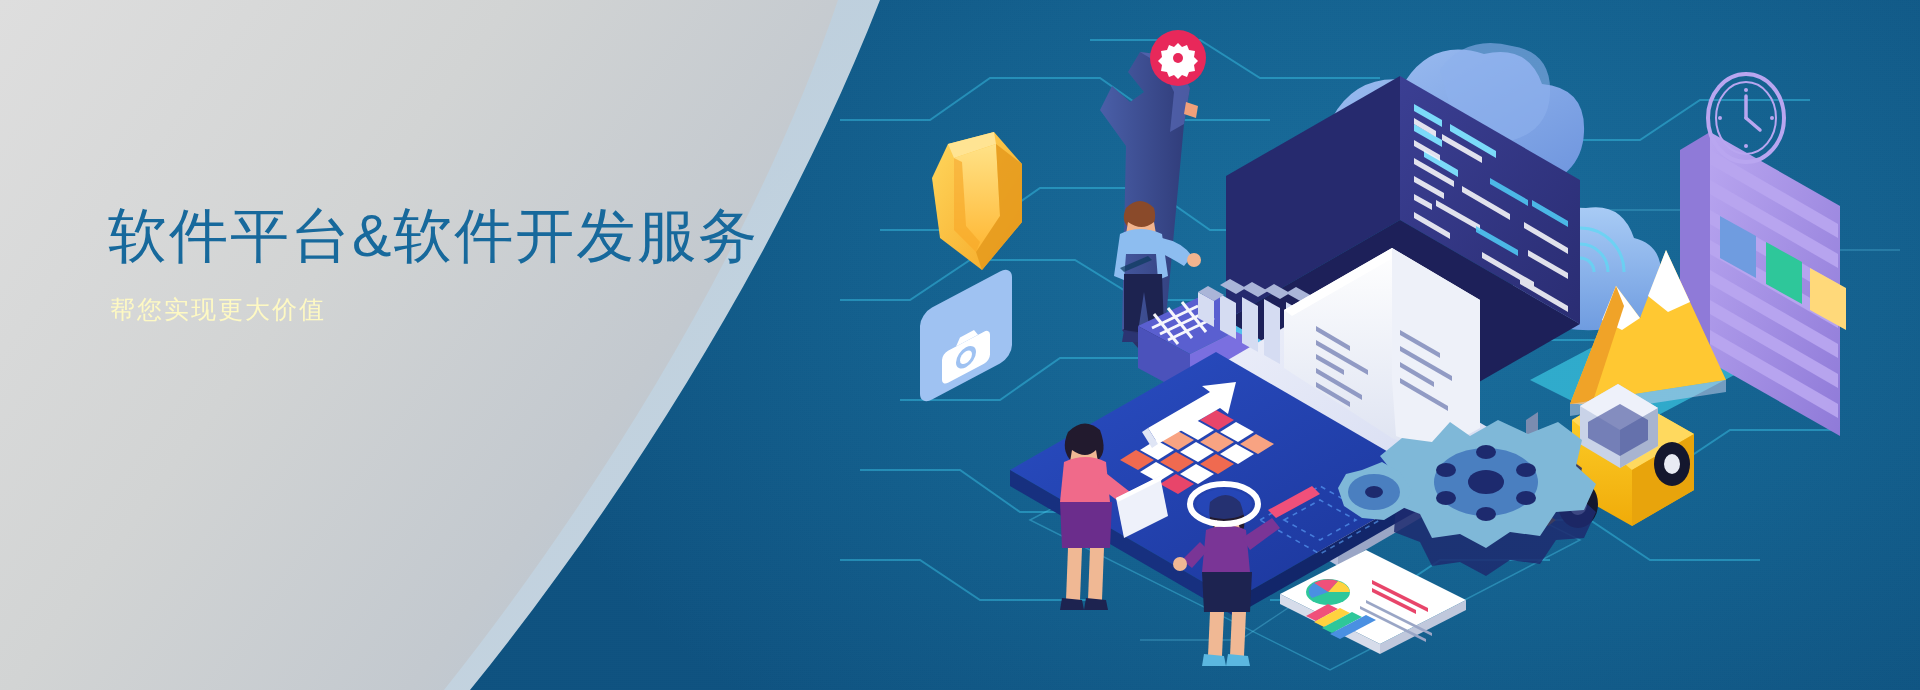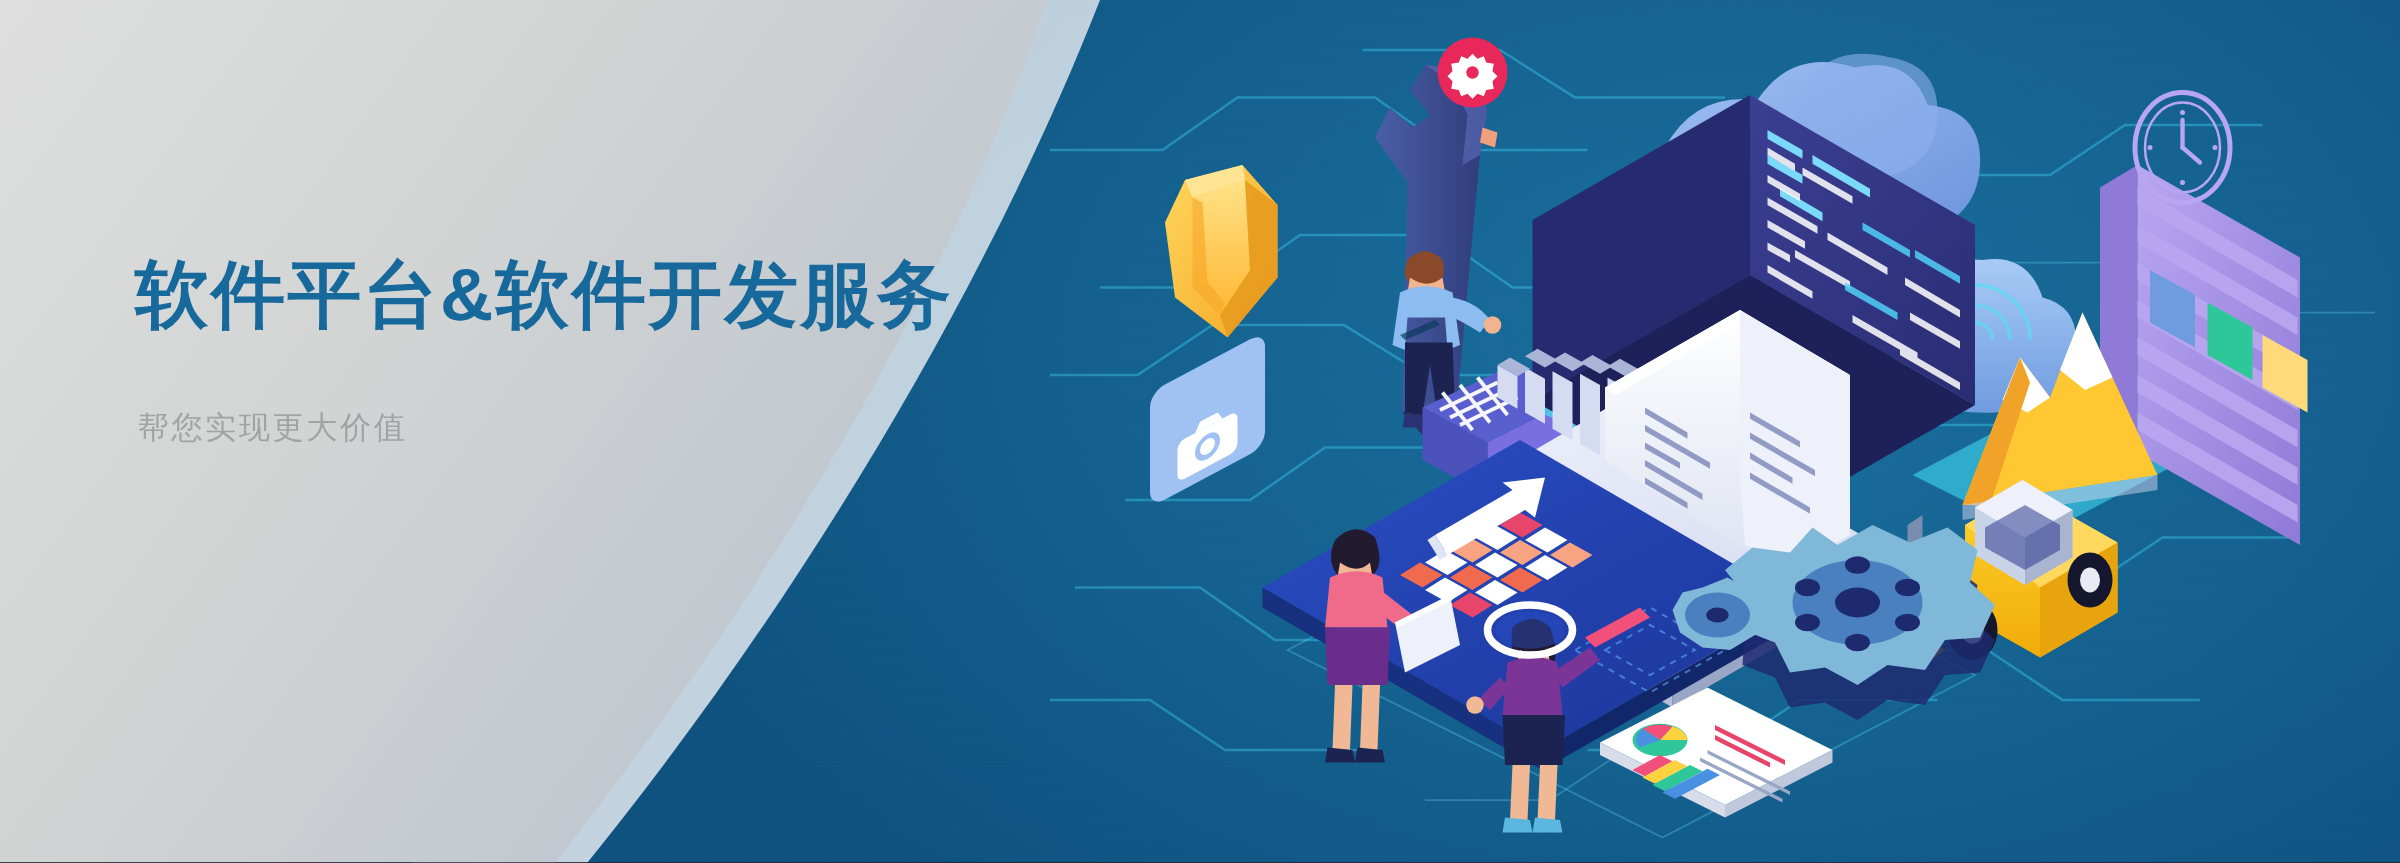--- a/index.html
+++ b/index.html
@@ -19,25 +19,25 @@
       repeating-linear-gradient(0deg,rgba(255,255,255,.055) 0 1px,transparent 1px 2px),
       repeating-linear-gradient(90deg,rgba(0,0,0,.05) 0 1px,transparent 1px 2px);
   }
   .bg-sweep{position:absolute;inset:0;}
   
   .circuit{position:absolute;left:840px;top:0;width:1080px;height:690px;opacity:.55;}
   
   .textblock{position:absolute;left:108px;top:205px;width:720px;}
   .title{
     font-size:59px;line-height:1.08;letter-spacing:2px;
-    color:#17699c;font-weight:700;margin:0;white-space:nowrap;
+    color:#17699c;font-weight:400;margin:0;white-space:nowrap;
   }
   .subtitle{
-    margin:56px 0 0 2px;font-size:25px;letter-spacing:2px;
-    color:#a3a3a3;font-weight:400;
+    margin:24px 0 0 2px;font-size:25px;letter-spacing:2px;
+    color:#fef9c3;font-weight:400;
   }
   
   .illus{position:absolute;left:880px;top:0;width:1040px;height:690px;}
 </style>
 </head>
 <body>
 
 <div class="banner">
 
   <div class="bg-blue"></div>

